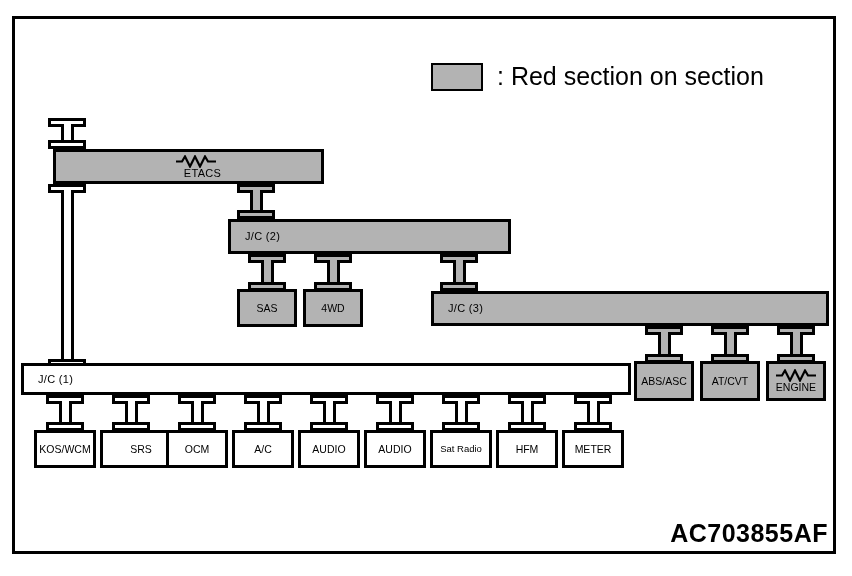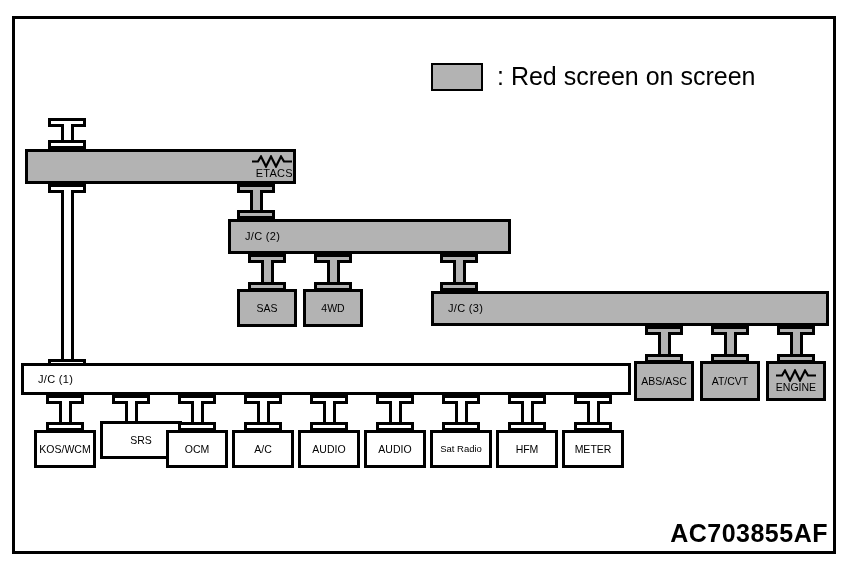--- a/index.html
+++ b/index.html
@@ -56,22 +56,23 @@
     text-align: center;
   }
   .mod.tiny .lbl { font-size: 9.5px; }
   
   .ecu {
     flex-direction: column;
     justify-content: center;
     align-items: center;
   }
   .ecu.leftal {
-    align-items: flex-end;
+    align-items: center;
     justify-content: center;
+    margin-left: 28px;
   }
   .ecu.leftal .sym, .ecu.leftal .lbl { margin-left: 14px; }
   .sym {
     width: 42px;
     height: 13px;
     display: block;
   }
   .ecu .lbl { margin-top: 0px; }
 
   
@@ -144,21 +145,21 @@
 </style>
 </head>
 <body>
 
 <div id="canvas">
 
   <div id="frame">
 
     <div id="legend" style="left:416px; top:43px;">
       <div class="swatch"></div>
-      <div class="legend-text">: Red screen on screen</div>
+      <div class="legend-text">: Red section on section</div>
     </div>
 
 
     <div class="conn" style="left:33px; top:99px; width:38px; height:31px;">
       <div class="tab top"></div>
       <div class="shaft"></div>
       <div class="tab bot"></div>
     </div>
 
     <div class="node gray bar ecu leftal" style="left:10px; top:130px; width:271px; height:35px;">
@@ -253,21 +254,21 @@
           <div class="tab bot"></div>
         </div>
         <div class="node mod" style="left: 19px; top: 411px; width: 62px; height: 38px;">
           <span class="lbl">KOS/WCM</span>
         </div>
         <div class="conn" style="left: 97px; top: 376px; width: 38px; height: 36px;">
           <div class="tab top"></div>
           <div class="shaft"></div>
           <div class="tab bot"></div>
         </div>
-        <div class="node mod" style="left: 85px; top: 402px; width: 82px; height: 38px;">
+        <div class="node mod" style="left: 85px; top: 411px; width: 82px; height: 38px;">
           <span class="lbl">SRS</span>
         </div>
         <div class="conn" style="left: 163px; top: 376px; width: 38px; height: 36px;">
           <div class="tab top"></div>
           <div class="shaft"></div>
           <div class="tab bot"></div>
         </div>
         <div class="node mod" style="left: 151px; top: 411px; width: 62px; height: 38px;">
           <span class="lbl">OCM</span>
         </div>

